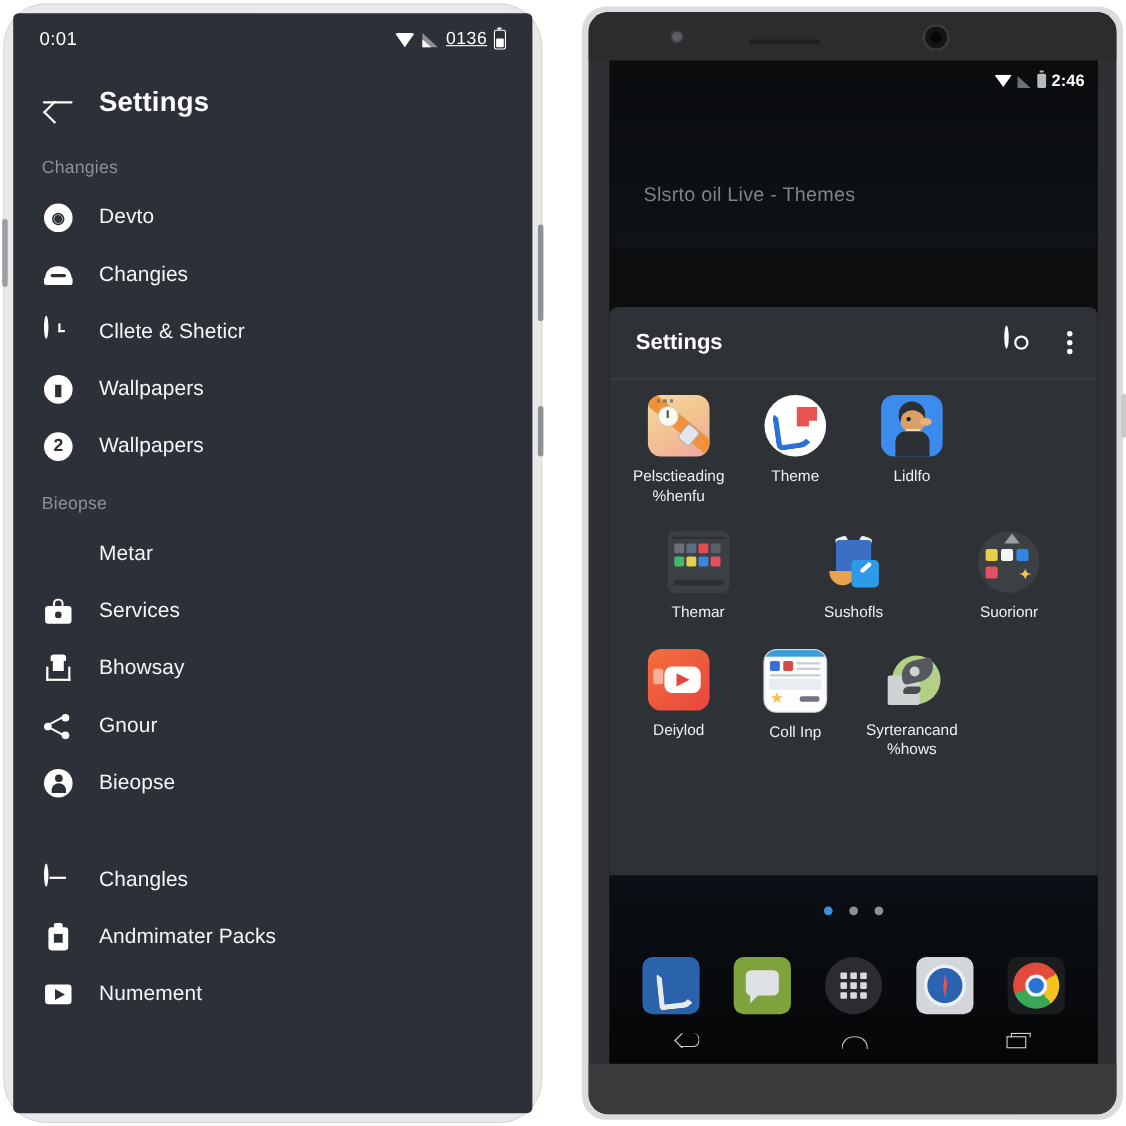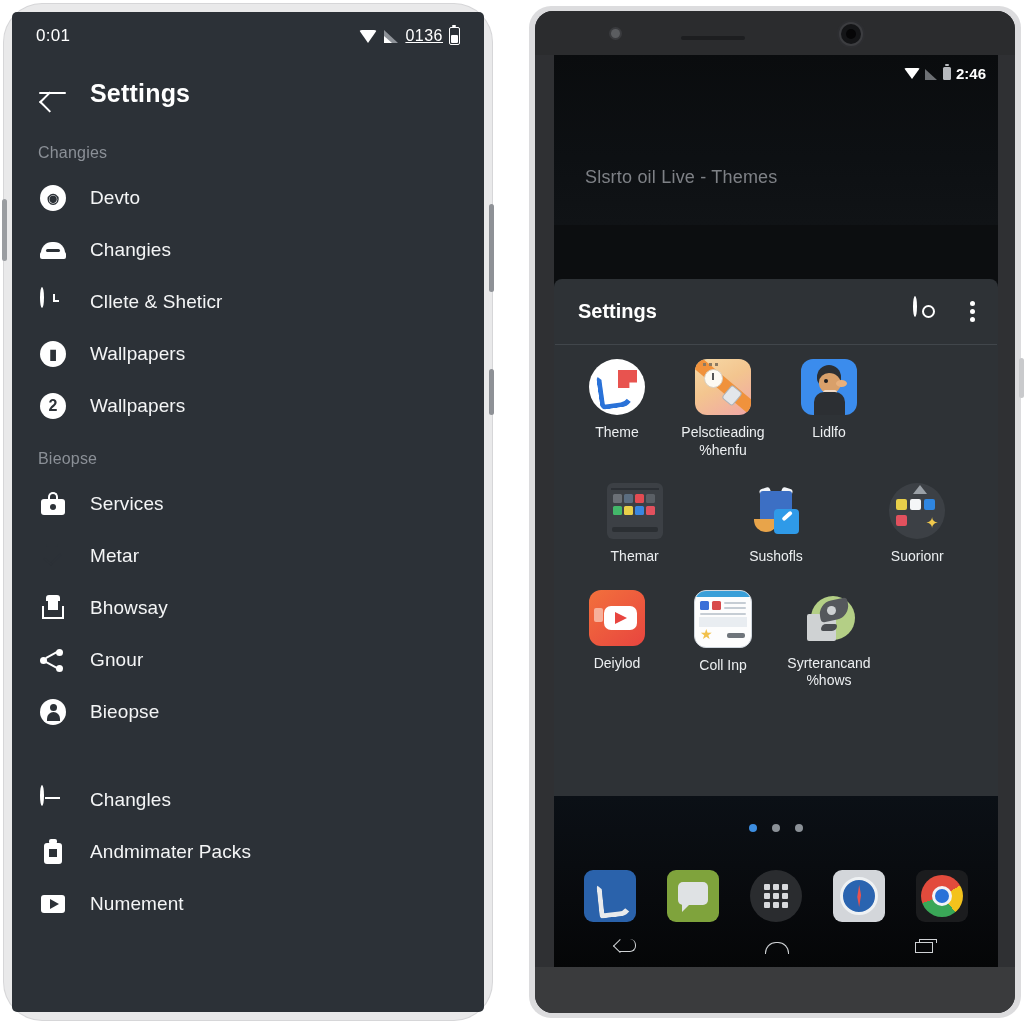--- a/index.html
+++ b/index.html
@@ -348,35 +348,35 @@
                 <span class="glyph" style="font-size:16px;">2</span>
               </span>
           </span>
           <span class="mi-label">Wallpapers</span>
         </div>
 
         <div class="group-label">Bieopse</div>
 
         <div class="menu-item">
           <span class="mi-ico">
-            <span style="position:absolute;left:8px;top:1px;width:10px;height:8px;border:2.2px solid #fff;border-bottom:none;border-radius:5px 5px 0 0;box-sizing:border-box;"></span>
-            <span style="position:absolute;left:1px;top:8px;width:24px;height:16px;background:#fff;border-radius:3px;"></span>
-            <span style="position:absolute;left:10px;top:13px;width:6px;height:6px;border-radius:50%;background:#2c3137;"></span>
-          </span>
-          <span class="mi-label">Services</span>
-        </div>
-
-        <div class="menu-item">
-          <span class="mi-ico">
             <span class="sq" style="top:2px;">
               <span style="position:absolute;left:6px;top:-2px;width:12px;height:4px;background:#2c3137;border-radius:0 0 3px 3px;"></span>
               <span style="position:absolute;left:5px;top:7px;width:13px;height:8px;border-left:2.4px solid #2c3137;border-bottom:2.4px solid #2c3137;transform:rotate(-45deg) skew(6deg);"></span>
             </span>
           </span>
           <span class="mi-label">Metar</span>
+        </div>
+
+        <div class="menu-item">
+          <span class="mi-ico">
+            <span style="position:absolute;left:8px;top:1px;width:10px;height:8px;border:2.2px solid #fff;border-bottom:none;border-radius:5px 5px 0 0;box-sizing:border-box;"></span>
+            <span style="position:absolute;left:1px;top:8px;width:24px;height:16px;background:#fff;border-radius:3px;"></span>
+            <span style="position:absolute;left:10px;top:13px;width:6px;height:6px;border-radius:50%;background:#2c3137;"></span>
+          </span>
+          <span class="mi-label">Services</span>
         </div>
 
         <div class="menu-item">
           <span class="mi-ico">
             <span style="position:absolute;left:6px;top:0px;width:14px;height:6px;background:#fff;border-radius:3px 3px 0 0;"></span>
             <span style="position:absolute;left:8px;top:5px;width:10px;height:10px;background:#fff;"></span>
             <span style="position:absolute;left:2px;top:11px;width:22px;height:13px;border:2.2px solid #fff;border-top:none;box-sizing:border-box;"></span>
           </span>
           <span class="mi-label">Bhowsay</span>
         </div>
@@ -468,34 +468,34 @@
                 <i></i>
                 <i></i>
               </span>
           </div>
           <div class="panel-div"></div>
 
           <div class="app-grid">
 
             <div class="app-row">
               <div class="app-cell">
-                <span class="app-icon ic-theme">
-                  <span class="ph"></span>
-                    <span class="flag"></span>
-                </span>
-                <span class="app-name">Theme</span>
-              </div>
-              <div class="app-cell">
                 <span class="app-icon ic-pel">
                   <span class="band"></span>
                     <span class="dots"></span>
                     <span class="clk"></span>
                     <span class="watch"></span>
                 </span>
                 <span class="app-name">Pelsctieading %henfu</span>
+              </div>
+              <div class="app-cell">
+                <span class="app-icon ic-theme">
+                  <span class="ph"></span>
+                    <span class="flag"></span>
+                </span>
+                <span class="app-name">Theme</span>
               </div>
               <div class="app-cell">
                 <span class="app-icon ic-lid">
                   <span class="hair"></span>
                     <span class="face"></span>
                     <span class="nose"></span>
                   <span class="eye"></span>
                     <span class="neck"></span>
                     <span class="body"></span>
                 </span>

